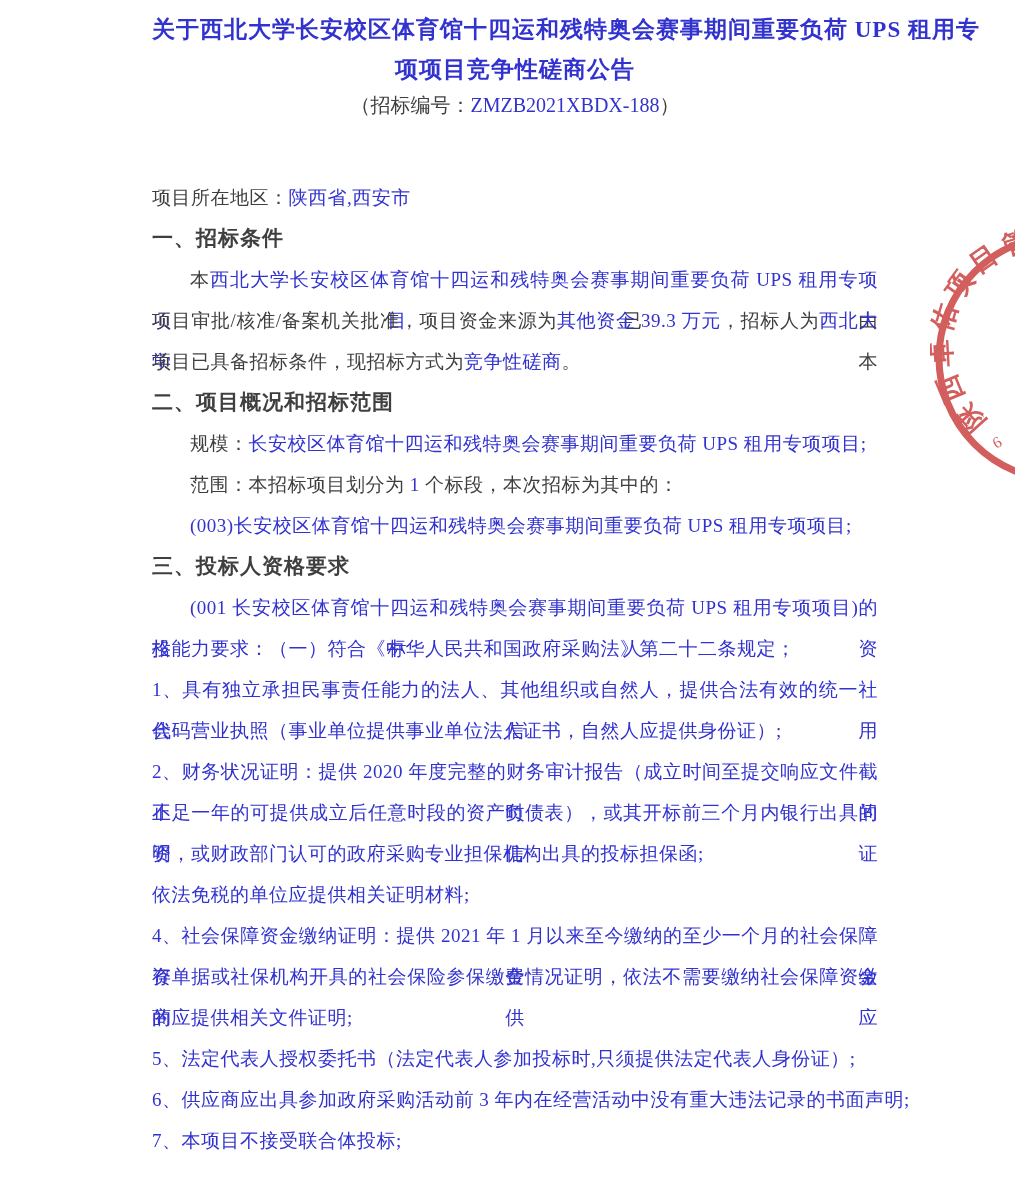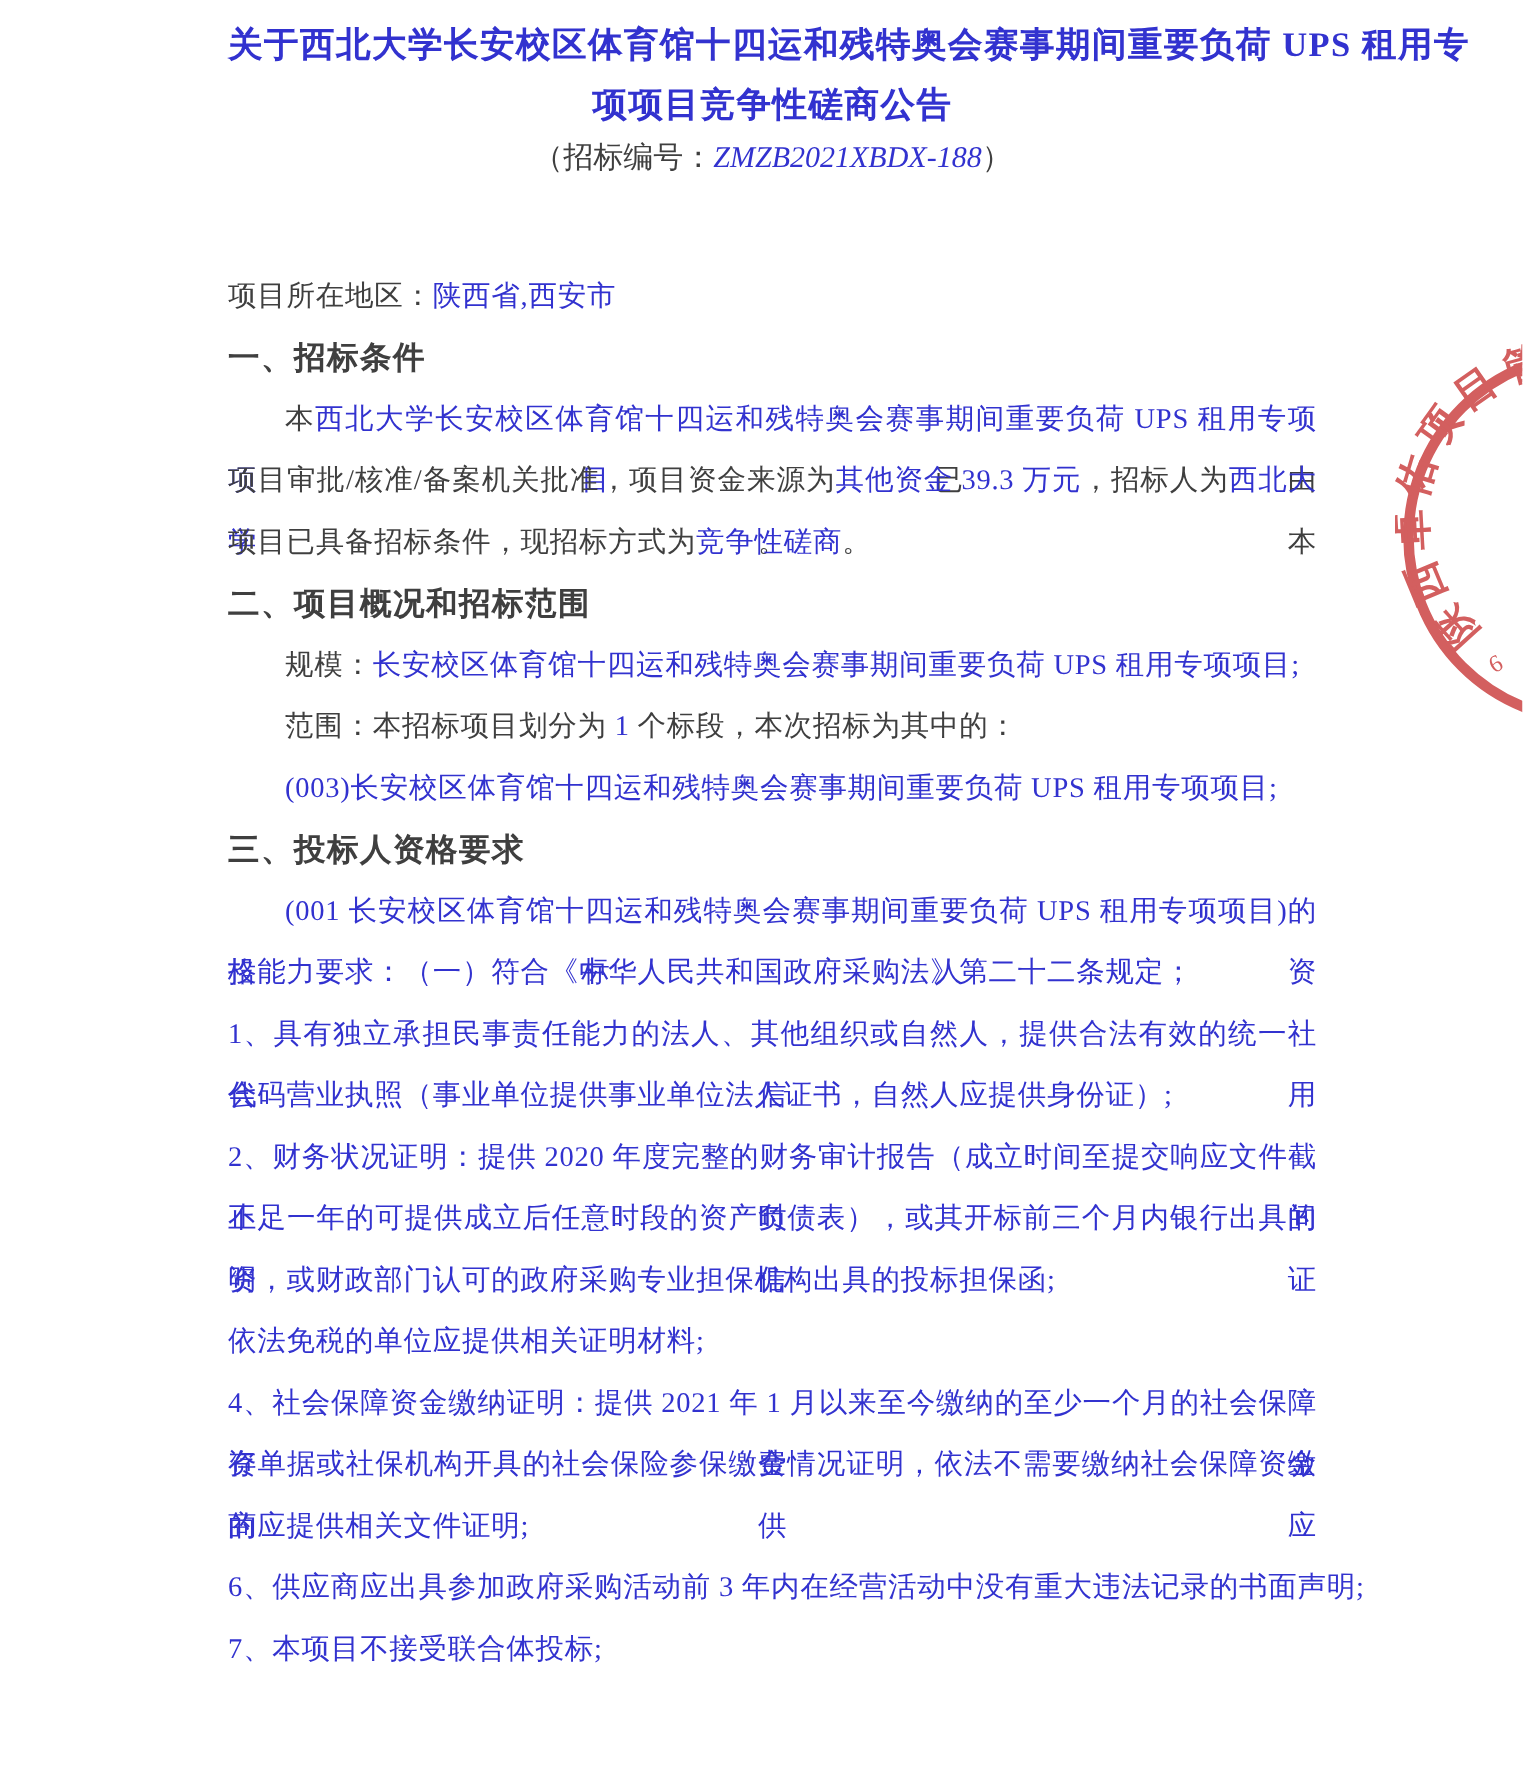--- a/index.html
+++ b/index.html
@@ -27,21 +27,21 @@
     color: var(--blue);
     white-space: pre;
   }
   .tender-line {
     text-align: center;
     font-size: 20px;
     line-height: 31px;
     color: var(--dark);
     white-space: pre;
   }
-  .tender-line .no { color: var(--blue); font-family: "Liberation Serif", serif; font-style: italic; }
+  .tender-line .no { color: var(--blue); font-family: "Liberation Serif", serif; }
   .doc-lines { margin-top: 56px; width: 726px; }
   .line {
     height: 41px;
     line-height: 41px;
     font-size: 19px;
     color: var(--dark);
     white-space: pre;
     letter-spacing: 0.5px;
     overflow: visible;
   }
@@ -98,20 +98,21 @@
       <div class="line"><span class="seg-blue">格能力要求：（一）符合《中华人民共和国政府采购法》第二十二条规定；</span></div>
       <div class="line fill"><span class="seg-blue">1、具有独立承担民事责任能力的法人、其他组织或自然人，提供合法有效的统一社会信用</span></div>
       <div class="line"><span class="seg-blue">代码营业执照（事业单位提供事业单位法人证书，自然人应提供身份证）;</span></div>
       <div class="line fill"><span class="seg-blue">2、财务状况证明：提供 2020 年度完整的财务审计报告（成立时间至提交响应文件截止时间</span></div>
       <div class="line fill"><span class="seg-blue">不足一年的可提供成立后任意时段的资产负债表），或其开标前三个月内银行出具的资信证</span></div>
       <div class="line"><span class="seg-blue">明，或财政部门认可的政府采购专业担保机构出具的投标担保函;</span></div>
       <div class="line"><span class="seg-blue">依法免税的单位应提供相关证明材料;</span></div>
       <div class="line fill"><span class="seg-blue">4、社会保障资金缴纳证明：提供 2021 年 1 月以来至今缴纳的至少一个月的社会保障资金缴</span></div>
       <div class="line fill"><span class="seg-blue">存单据或社保机构开具的社会保险参保缴费情况证明，依法不需要缴纳社会保障资金的供应</span></div>
       <div class="line"><span class="seg-blue">商应提供相关文件证明;</span></div>
+      <div class="line"><span class="seg-blue">5、法定代表人授权委托书（法定代表人参加投标时,只须提供法定代表人身份证）;</span></div>
       <div class="line"><span class="seg-blue">6、供应商应出具参加政府采购活动前 3 年内在经营活动中没有重大违法记录的书面声明;</span></div>
       <div class="line"><span class="seg-blue">7、本项目不接受联合体投标;</span></div>
     </div>
 
   <div class="stamp">
     <svg width="262" height="262" viewBox="0 0 262 262">
       <circle cx="131" cy="131" r="122" fill="none" stroke="#cc4343" stroke-width="7"></circle>
       <defs>
         <path id="sealArc" d="M 57 194 A 96 96 0 0 1 178 41" fill="none"></path>
       </defs>

